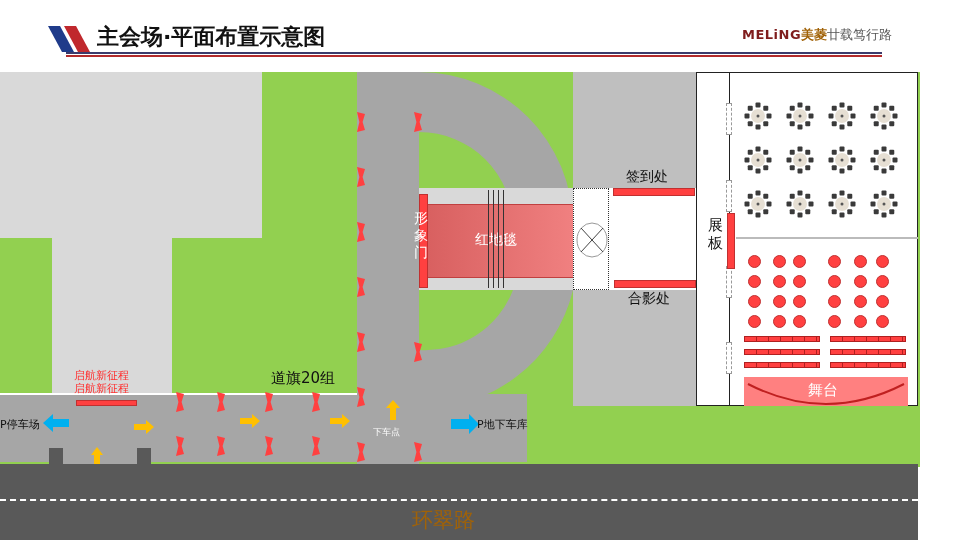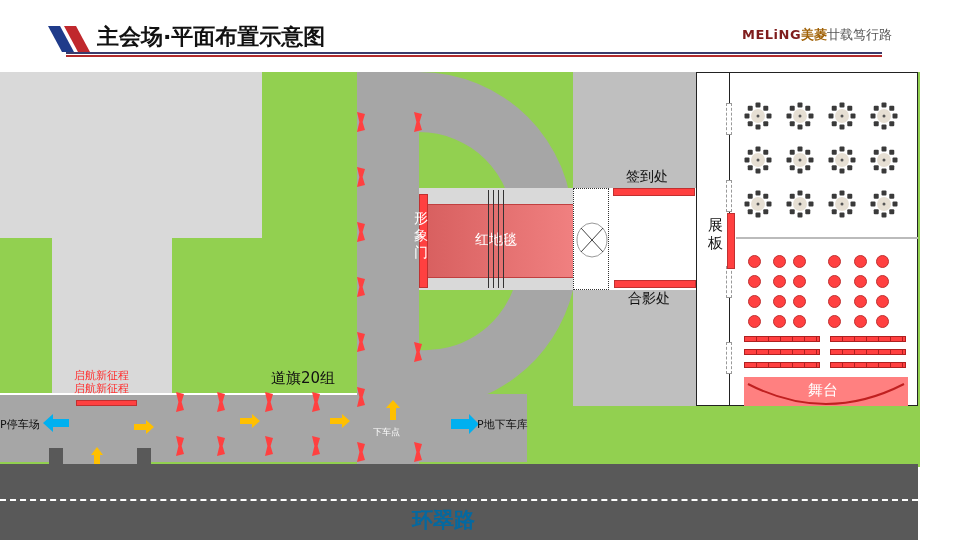--- a/index.html
+++ b/index.html
@@ -353,14 +353,14 @@
       <div class="abs flag" style="left: 217px; top: 320px;"></div>
       <div class="abs flag" style="left: 217px; top: 364px;"></div>
       <div class="abs flag" style="left: 265px; top: 320px;"></div>
       <div class="abs flag" style="left: 265px; top: 364px;"></div>
       <div class="abs flag" style="left: 312px; top: 320px;"></div>
       <div class="abs flag" style="left: 312px; top: 364px;"></div>
     </div>
 
   <div class="abs" style="left:0;top:392px;width:918px;height:76px;background:#595959;"></div>
   <div class="abs" style="left:0;top:427px;width:918px;height:0;border-top:2px dashed #fff;"></div>
-  <div class="abs" style="left:412px;top:434px;color:#0369a1;font-size:21px;font-weight:bold;">环翠路</div>
+  <div class="abs" style="left:412px;top:434px;color:#a16207;font-size:21px;">环翠路</div>
 </div>
 
 </body></html>

